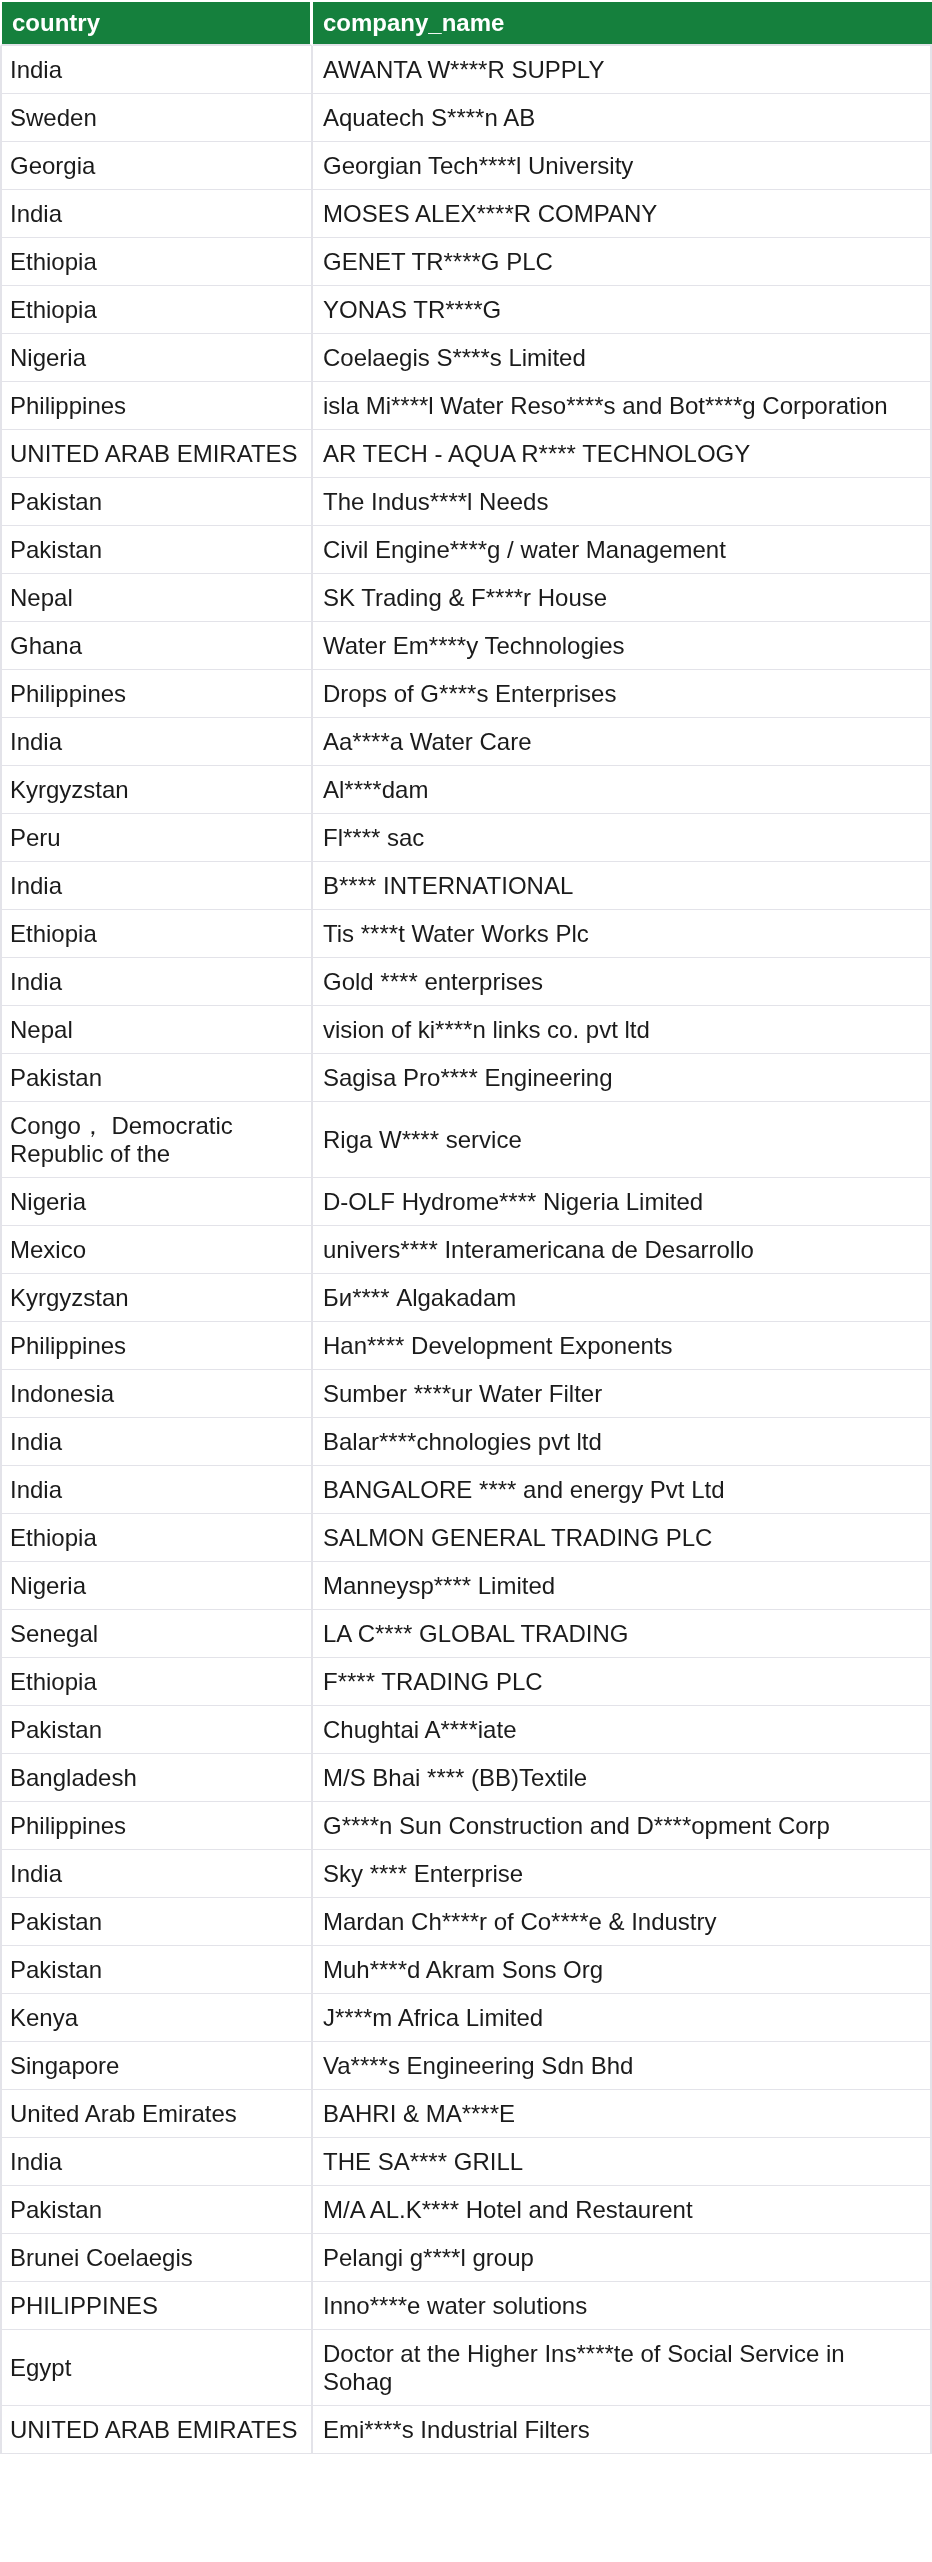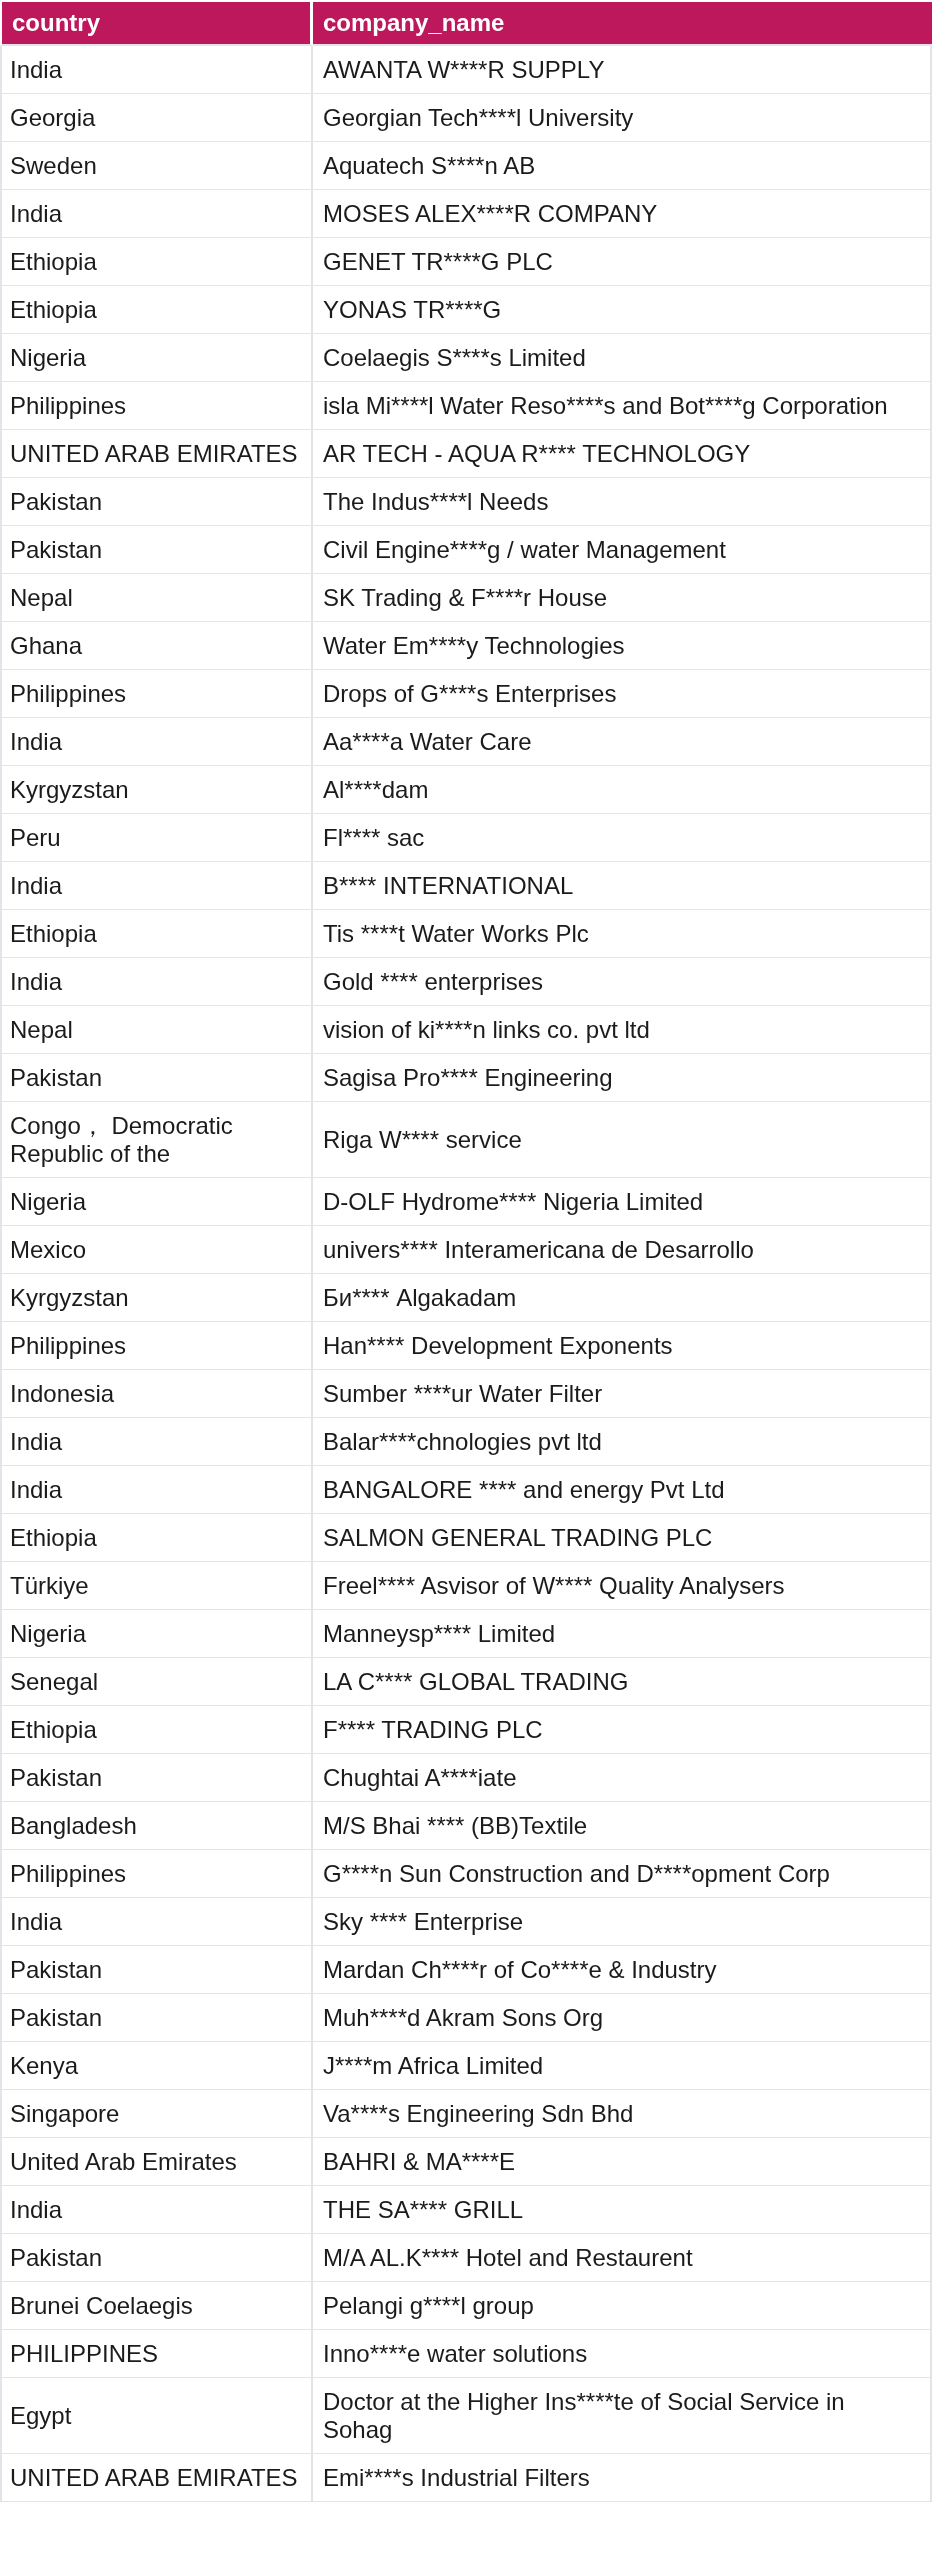--- a/index.html
+++ b/index.html
@@ -16,21 +16,21 @@
   table.data-table {
     width: 932px;
     border-collapse: separate;
     border-spacing: 0;
     table-layout: fixed;
   }
   col.c-country { width: 313px; }
   col.c-company { width: 619px; }
 
   thead th {
-    background: #be185d;
+    background: #15803d;
     color: #ffffff;
     font-weight: bold;
     font-size: 24px;
     line-height: 28px;
     text-align: left;
     padding: 7px 10px 7px 10px;
     border-top: 2px solid #ffffff;
     border-bottom: 2px solid #e3e3e9;
     overflow: hidden;
     white-space: nowrap;
@@ -78,27 +78,27 @@
         <th class="h-company">company_name</th>
       </tr>
     </thead>
     <tbody id="table-body">
   <tr>
     <td class="col-country">India</td>
     <td class="col-company">AWANTA W****R SUPPLY</td>
   </tr>
 
   <tr>
+    <td class="col-country">Sweden</td>
+    <td class="col-company">Aquatech S****n AB</td>
+  </tr>
+
+  <tr>
     <td class="col-country">Georgia</td>
     <td class="col-company">Georgian Tech****l University</td>
-  </tr>
-
-  <tr>
-    <td class="col-country">Sweden</td>
-    <td class="col-company">Aquatech S****n AB</td>
   </tr>
 
   <tr>
     <td class="col-country">India</td>
     <td class="col-company">MOSES ALEX****R COMPANY</td>
   </tr>
 
   <tr>
     <td class="col-country">Ethiopia</td>
     <td class="col-company">GENET TR****G PLC</td>
@@ -230,24 +230,20 @@
   <tr>
     <td class="col-country">India</td>
     <td class="col-company">BANGALORE **** and energy Pvt Ltd</td>
   </tr>
 
   <tr>
     <td class="col-country">Ethiopia</td>
     <td class="col-company">SALMON GENERAL TRADING PLC</td>
   </tr>
 
-  <tr>
-    <td class="col-country">Türkiye</td>
-    <td class="col-company">Freel**** Asvisor of W**** Quality Analysers</td>
-  </tr>
 
   <tr>
     <td class="col-country">Nigeria</td>
     <td class="col-company">Manneysp**** Limited</td>
   </tr>
 
   <tr>
     <td class="col-country">Senegal</td>
     <td class="col-company">LA C**** GLOBAL TRADING</td>
   </tr>

